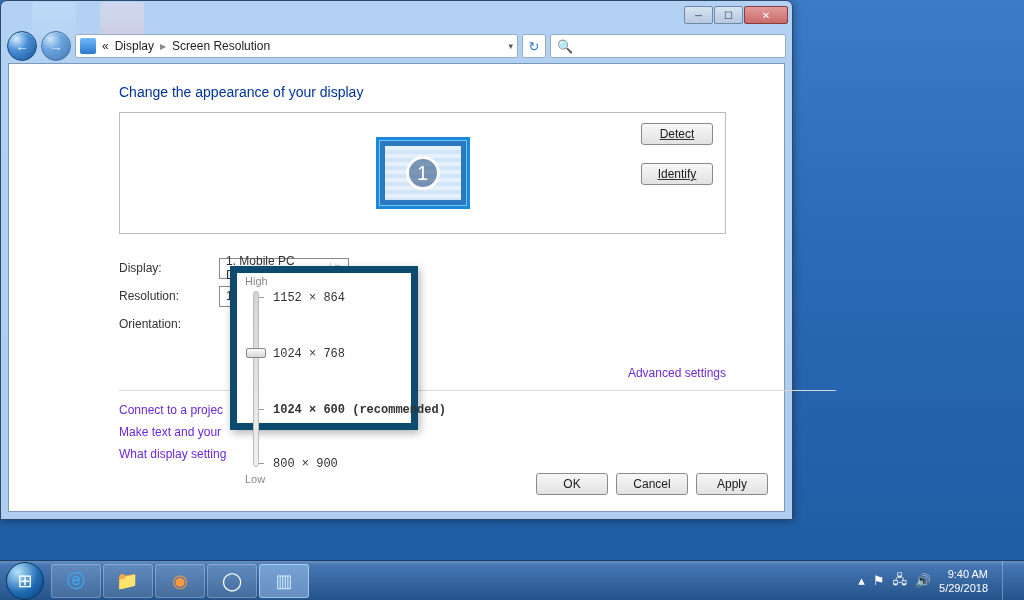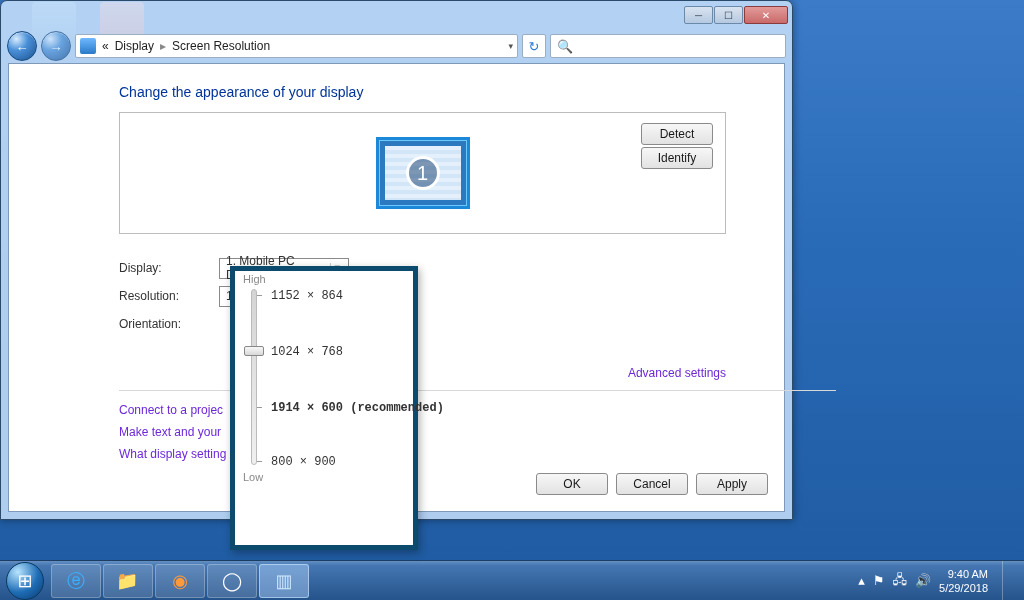--- a/index.html
+++ b/index.html
@@ -23,39 +23,39 @@
 .search-icon { color: #2e7cd6; font-size: 13px; }
 
 .client { position: absolute; left: 7px; top: 62px; right: 7px; bottom: 7px; background: #fff; border: 1px solid #7e98b8; }
 .content { padding: 20px 58px 0 110px; font-size: 12px; color: #333; }
 h1.heading { font-size: 14px; font-weight: normal; color: #003399; margin-bottom: 12px; }
 
 .display-preview { border: 1px solid #bcbcbc; height: 122px; display: flex; align-items: center; justify-content: center; position: relative; margin-bottom: 20px; }
 .monitor { width: 94px; height: 72px; border: 3px solid #1b88d8; background: #2b7abf; position: relative; box-shadow: 0 0 0 1px #6cc8ff inset; }
 .monitor-inner { position: absolute; top: 6px; left: 6px; right: 6px; bottom: 6px; background: repeating-linear-gradient(180deg, #e4f0fb 0 4px, #d2e6f8 4px 8px); }
 .monitor-num { position: absolute; top: 50%; left: 50%; transform: translate(-50%,-50%); width: 34px; height: 34px; border-radius: 50%; border: 3px solid #fff; color: #fff; font-size: 20px; display: flex; align-items: center; justify-content: center; background: rgba(20,60,110,0.5); }
-.preview-btns { position: absolute; right: 12px; top: 10px; display: flex; flex-direction: column; gap: 2px; }
+.preview-btns { position: absolute; right: 12px; top: 10px; display: flex; flex-direction: column; gap: 18px; text-decoration: underline; }
 .btn { height: 22px; min-width: 72px; padding: 0 10px; background: linear-gradient(#f7f7f7, #e2e2e2); border: 1px solid #8a8a8a; border-radius: 3px; font-size: 12px; color: #1a1a1a; cursor: pointer; }
 
 .form-row { display: flex; align-items: center; height: 28px; }
 .form-label { width: 100px; color: #333; }
 .combo { height: 21px; border: 1px solid #8a8a8a; background: #fff; display: inline-flex; align-items: center; padding: 0 4px 0 6px; font-size: 12px; cursor: pointer; position: relative; }
 .combo-text { padding-right: 4px; }
 .combo-arrow { width: 16px; text-align: center; font-size: 9px; color: #333; border-left: 1px solid #ccc; }
 .combo.display { width: 130px; }
 .combo.res { width: 100px; }
 
 .adv-row { text-align: right; padding: 28px 0 8px 0; }
 .link { color: #6d28d9; cursor: pointer; font-size: 12px; }
 .link-row { padding: 4px 0; }
 hr.sep { border: none; border-top: 1px solid #d8d8d8; margin: 2px -110px 8px 0; }
 
 .footer-btns { position: absolute; right: 16px; bottom: 16px; display: flex; gap: 8px; }
 
-.res-popup { position: absolute; left: 229px; top: 265px; width: 188px; height: 284px; background: #fff; border: 5px solid #0c4a6e; box-shadow: 2px 3px 8px rgba(0,0,0,0.3); padding: 10px 10px; font-size: 12px; color: #666; z-index: 10; }
+.res-popup { position: absolute; left: 229px; top: 265px; width: 188px; height: 164px; background: #fff; border: 7px solid #0c4a6e; box-shadow: 2px 3px 8px rgba(0,0,0,0.3); padding: 10px 10px; font-size: 12px; color: #666; z-index: 10; }
 .slider-track { position: absolute; left: 16px; top: 18px; width: 6px; height: 176px; background: linear-gradient(#d4d4d4, #f0f0f0); border: 1px solid #bbb; border-radius: 3px; }
 .slider-tick { position: absolute; left: 22px; width: 5px; height: 1px; background: #999; }
 .slider-thumb { position: absolute; left: 9px; width: 20px; height: 10px; background: linear-gradient(#f8f8f8, #d8d8d8); border: 1px solid #888; border-radius: 2px; cursor: pointer; }
 .res-label { position: absolute; left: 36px; white-space: nowrap; color: #333; font-family: Liberation Mono, monospace; }
 .res-label.bold { font-weight: bold; }
 .hl-label { position: absolute; left: 8px; color: #888; font-size: 11px; }
 
 .taskbar { position: absolute; left: 0; bottom: 0; width: 100%; height: 40px; background: linear-gradient(180deg, rgba(230,240,255,0.35) 0%, rgba(100,140,190,0.55) 12%, rgba(40,80,130,0.7) 100%); border-top: 1px solid rgba(20,40,60,0.5); display: flex; align-items: center; padding: 0 6px; }
 .start-orb { width: 38px; height: 38px; border-radius: 50%; background: radial-gradient(circle at 30% 25%, #b7e4ff, #1f6db5 55%, #0a3a70); border: 1px solid #0a3a60; position: relative; cursor: pointer; margin-right: 6px; }
 .start-orb::before { content: "⊞"; position: absolute; top: 50%; left: 50%; transform: translate(-50%,-52%); color: #fff; font-size: 18px; }
@@ -147,21 +147,21 @@
 
   <div class="res-popup">
     <span class="hl-label" style="top:2px">High</span>
     <div class="slider-track"></div>
     <span class="slider-tick" style="top:24px"></span>
     <span class="res-label" style="top:18px">1152 × 864</span>
     <span class="slider-tick" style="top:80px"></span>
     <span class="res-label" style="top:74px">1024 × 768</span>
     <div class="slider-thumb" style="top:75px"></div>
     <span class="slider-tick" style="top:136px"></span>
-    <span class="res-label bold" style="top:130px">1914 × 600 (recommended)</span>
+    <span class="res-label bold" style="top:130px">1024 × 600 (recommended)</span>
     <span class="slider-tick" style="top:190px"></span>
     <span class="res-label" style="top:184px">800 × 900</span>
     <span class="hl-label" style="top:200px">Low</span>
   </div>
 </div>
 
 <div class="taskbar">
   <div class="start-orb"></div>
   <div class="task-btn">
       <span style="color:#3bb0ff">ⓔ</span>

